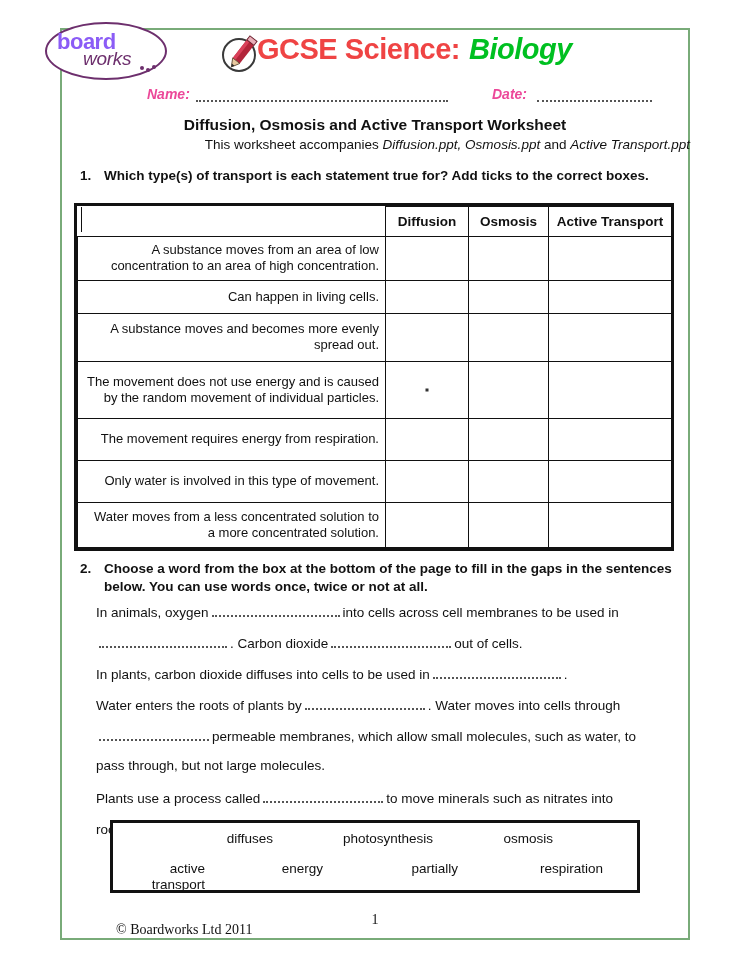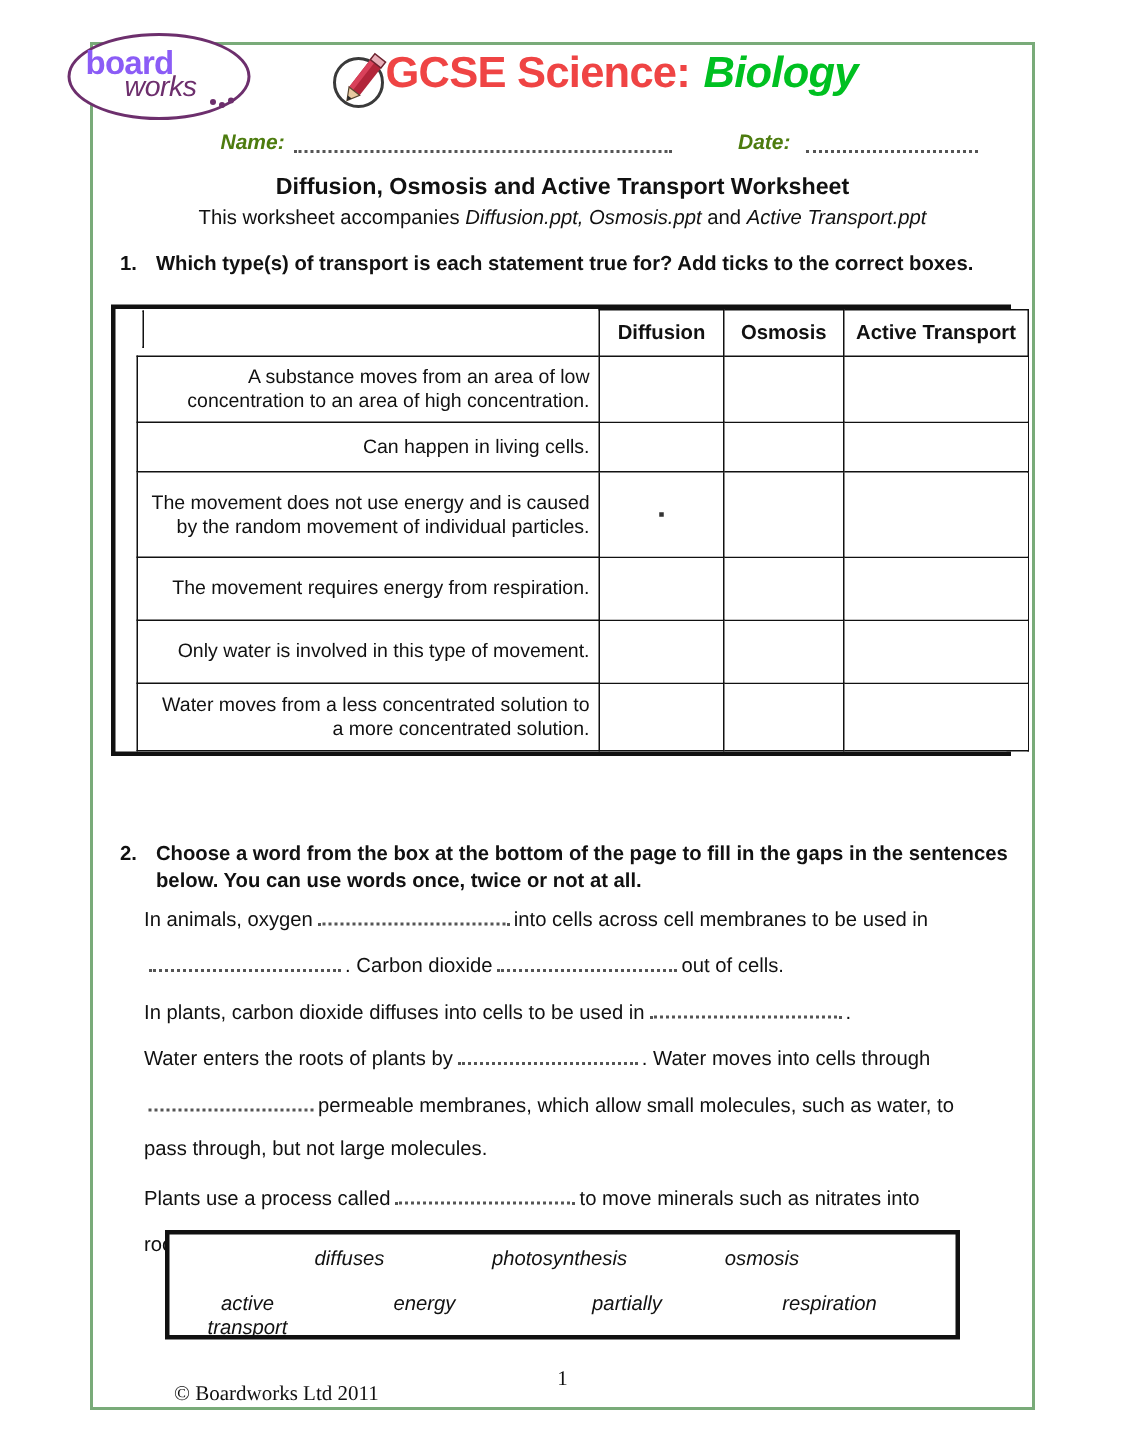--- a/index.html
+++ b/index.html
@@ -123,21 +123,21 @@
     position: absolute;
     left: 0; top: 84px;
     width: 750px;
     height: 24px;
   }
   .nd-label {
     position: absolute;
     font-size: 14px;
     font-weight: bold;
     font-style: italic;
-    color: #4d7c0f;
+    color: #ec4899;
   }
   .nd-line {
     position: absolute;
     border-bottom: 2px dotted #555;
     height: 14px;
   }
   #name-label { left: 147px; top: 2px; }
   #name-line  { left: 196px; top: 2px; width: 252px; }
   #date-label { left: 492px; top: 2px; }
   #date-line  { left: 537px; top: 2px; width: 115px; }
@@ -148,21 +148,21 @@
     left: 60px; top: 116px;
     width: 630px;
     text-align: center;
     font-size: 15.5px;
     font-weight: bold;
   }
   #worksheet-subtitle {
     position: absolute;
     left: 60px; top: 137px;
     width: 630px;
-    text-align: center;
+    text-align: right;
     font-size: 13.5px;
   }
   #worksheet-subtitle i { font-style: italic; }
 
   
   #q1 {
     position: absolute;
     left: 80px; top: 168px;
     width: 600px;
     font-size: 13.5px;
@@ -175,21 +175,20 @@
 
   
   #transport-table-wrap {
     position: absolute;
     left: 74px;
     top: 203px;
     width: 600px;
     border: 3px solid #111;
     box-sizing: border-box;
     background: #fff;
-    padding-left: 14px;
   }
   table.tt {
     border-collapse: collapse;
     width: 100%;
     table-layout: fixed;
     background: #fff;
   }
   table.tt th, table.tt td {
     border: 1px solid #111;
     font-size: 13px;
@@ -285,23 +284,22 @@
   #wordbank .wb-row {
     position: absolute;
     width: 100%;
     height: 32px;
   }
   #wordbank .wb-row.r1 { top: 8px; }
   #wordbank .wb-row.r2 { top: 38px; }
   #wordbank .wb-word {
     position: absolute;
     font-size: 13.5px;
-    text-align: center;
+    text-align: right;
     line-height: 1.15;
-    font-style: italic;
   }
   
   .wb-row.r1 .wb-word:nth-child(1) { left: 80px;  width: 80px; }
   .wb-row.r1 .wb-word:nth-child(2) { left: 200px; width: 120px; }
   .wb-row.r1 .wb-word:nth-child(3) { left: 350px; width: 90px; }
   
   .wb-row.r2 .wb-word:nth-child(1) { left: 12px;  width: 80px; }
   .wb-row.r2 .wb-word:nth-child(2) { left: 130px; width: 80px; }
   .wb-row.r2 .wb-word:nth-child(3) { left: 265px; width: 80px; }
   .wb-row.r2 .wb-word:nth-child(4) { left: 390px; width: 100px; }
@@ -403,20 +401,26 @@
         <td class="tick"></td>
         <td class="tick"></td>
         <td class="tick"></td>
       </tr>
       <tr style="height:33px">
         <td class="stmt">Can happen in living cells.</td>
         <td class="tick"></td>
         <td class="tick"></td>
         <td class="tick"></td>
       </tr>
+      <tr style="height:48px">
+        <td class="stmt">A substance moves and becomes more evenly spread out.</td>
+        <td class="tick"></td>
+        <td class="tick"></td>
+        <td class="tick"></td>
+      </tr>
       <tr style="height:57px">
         <td class="stmt">The movement does not use energy and is caused by the random movement of individual particles.</td>
         <td class="tick">
             <span class="mark-dot"></span>
           </td>
         <td class="tick"></td>
         <td class="tick"></td>
       </tr>
       <tr style="height:42px">
         <td class="stmt">The movement requires energy from respiration.</td>

